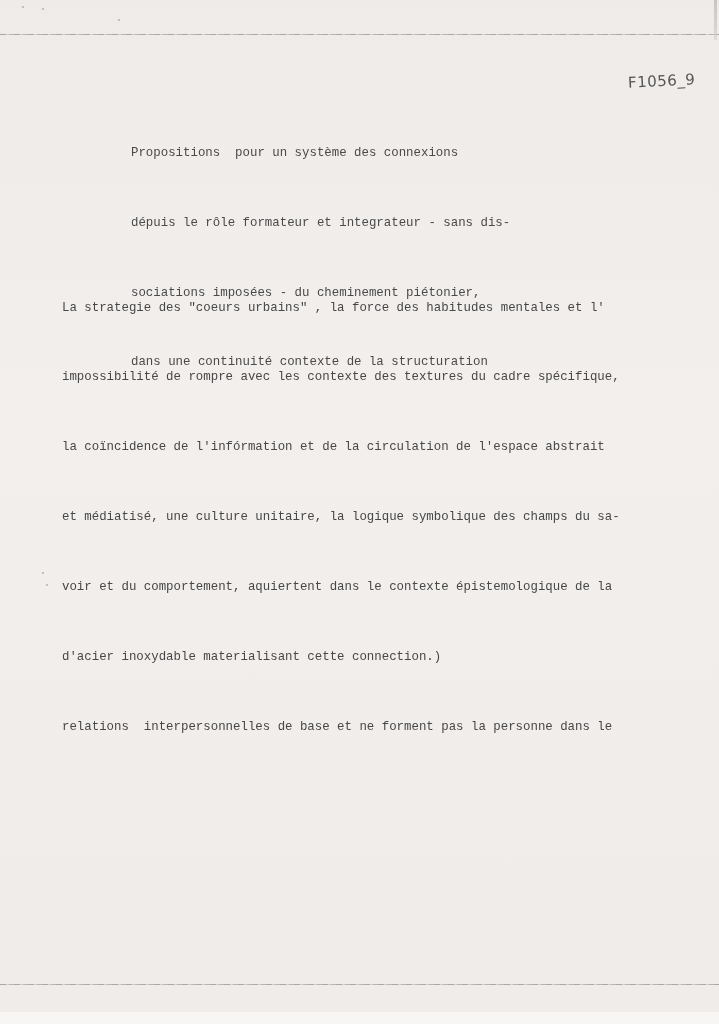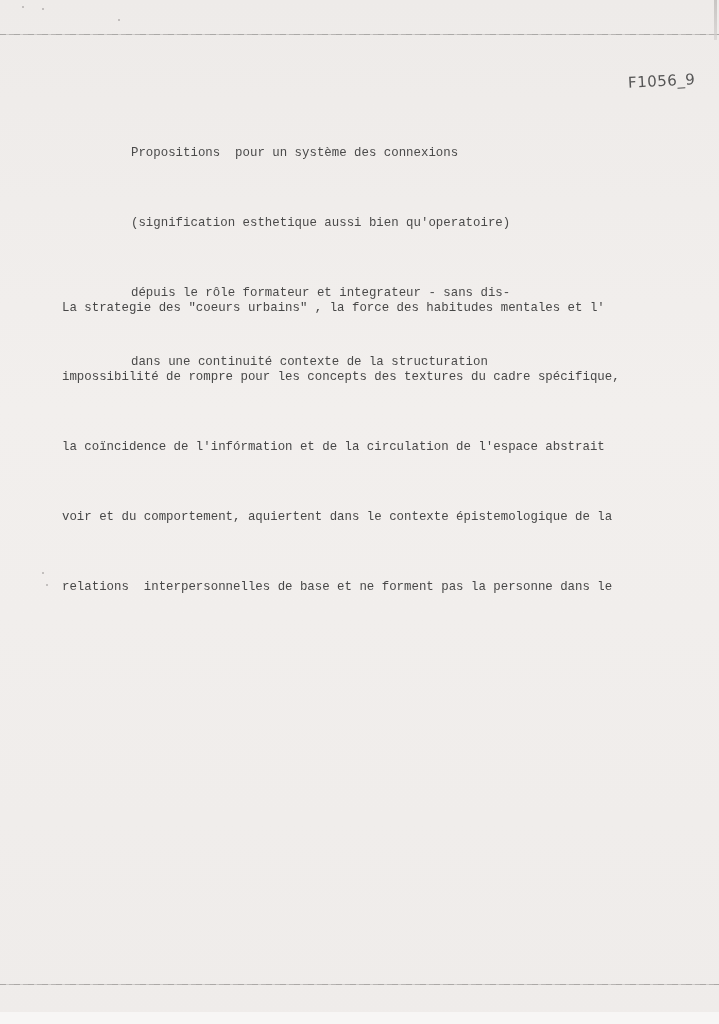--- a/index.html
+++ b/index.html
@@ -56,30 +56,32 @@
   <div class="speck" style="left:22px;top:6px;"></div>
   <div class="speck" style="left:42px;top:8px;"></div>
   <div class="speck" style="left:118px;top:19px;"></div>
   <div class="speck" style="left:42px;top:572px;"></div>
   <div class="speck" style="left:46px;top:584px;"></div>
 
   <div class="ref">F1056_9</div>
 
   <div class="title-block">
     <span class="line">Propositions  pour un système des connexions</span>
-    <span class="line">(signification esthetique aussi bien qu'operatoire)</span>
     <span class="line">dépuis le rôle formateur et integrateur - sans dis-</span>
+    <span class="line">sociations imposées - du cheminement piétonier,</span>
     <span class="line">dans une continuité contexte de la structuration</span>
   </div>
 
   <div class="body-block">
     <span class="line">La strategie des "coeurs urbains" , la force des habitudes mentales et l'</span>
-    <span class="line">impossibilité de rompre pour les concepts des textures du cadre spécifique,</span>
+    <span class="line">impossibilité de rompre avec les contexte des textures du cadre spécifique,</span>
     <span class="line">la coïncidence de l'infórmation et de la circulation de l'espace abstrait</span>
+    <span class="line">et médiatisé, une culture unitaire, la logique symbolique des champs du sa-</span>
     <span class="line">voir et du comportement, aquiertent dans le contexte épistemologique de la</span>
+    <span class="line">d'acier inoxydable materialisant cette connection.)</span>
     <span class="line">relations  interpersonnelles de base et ne forment pas la personne dans le</span>
     
     
     
     
     
     
     
     
     

